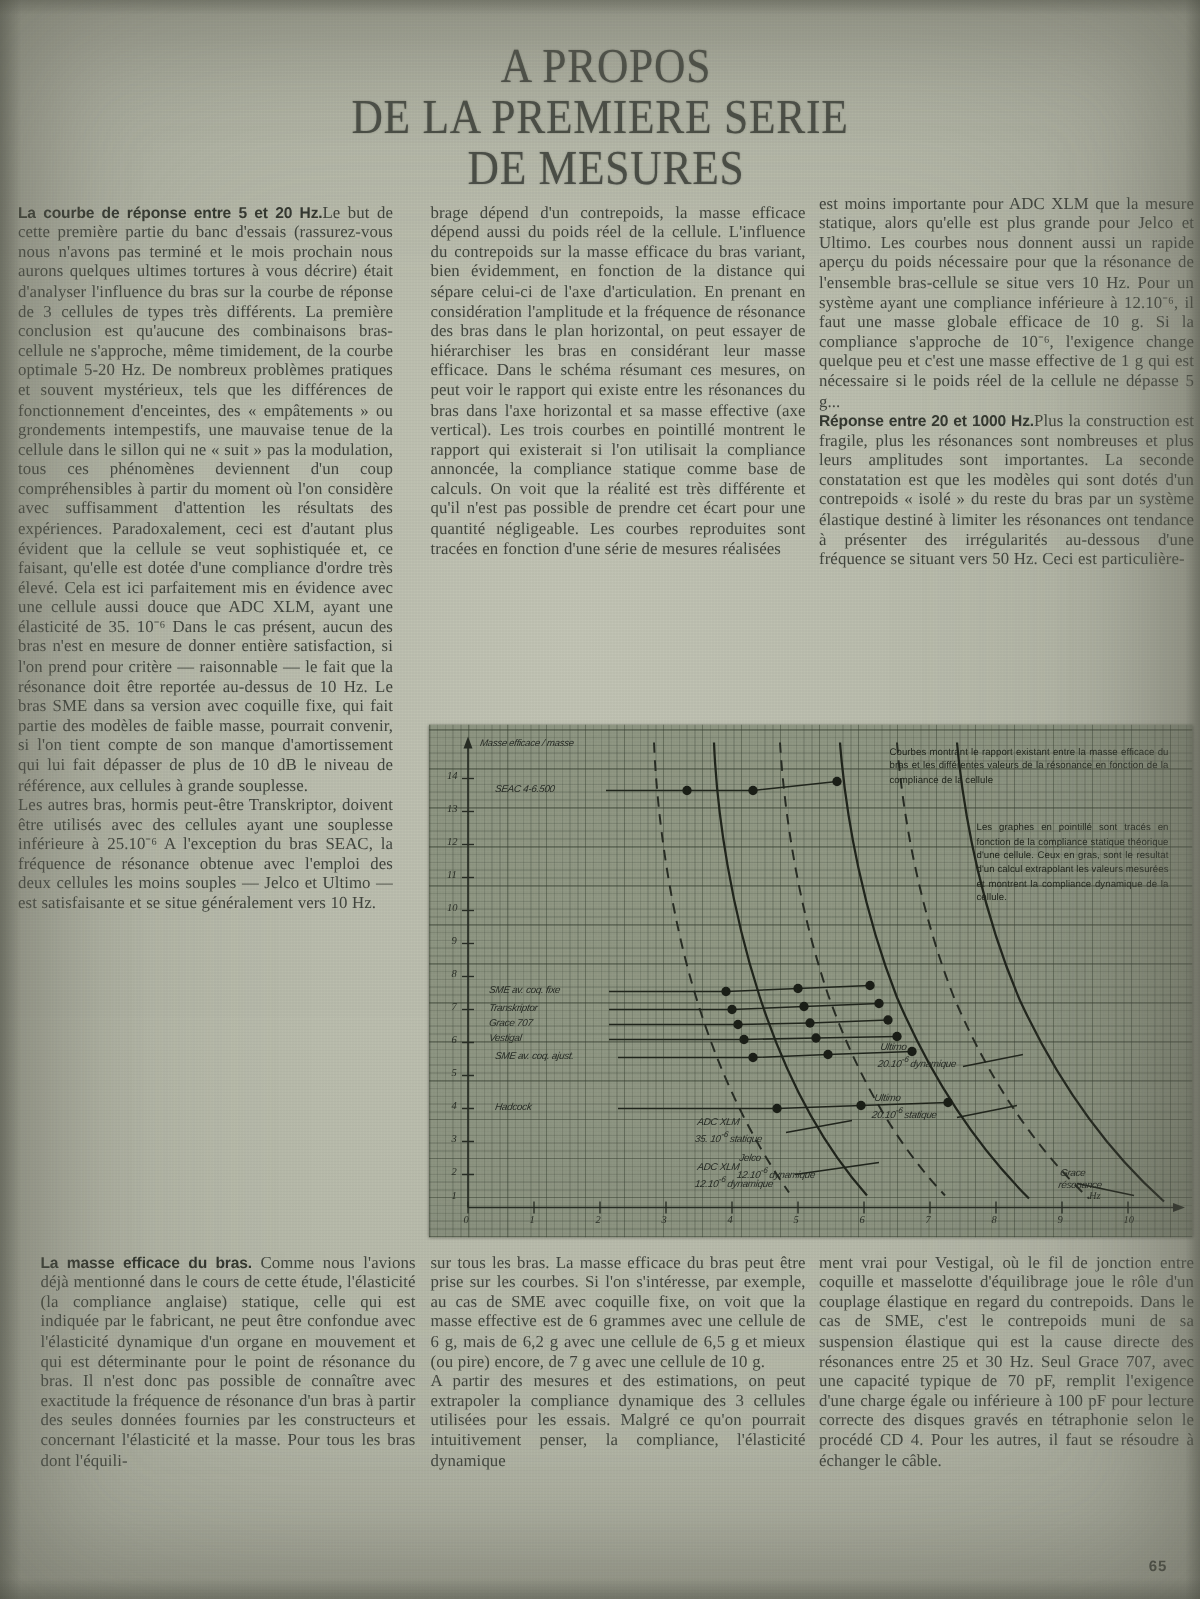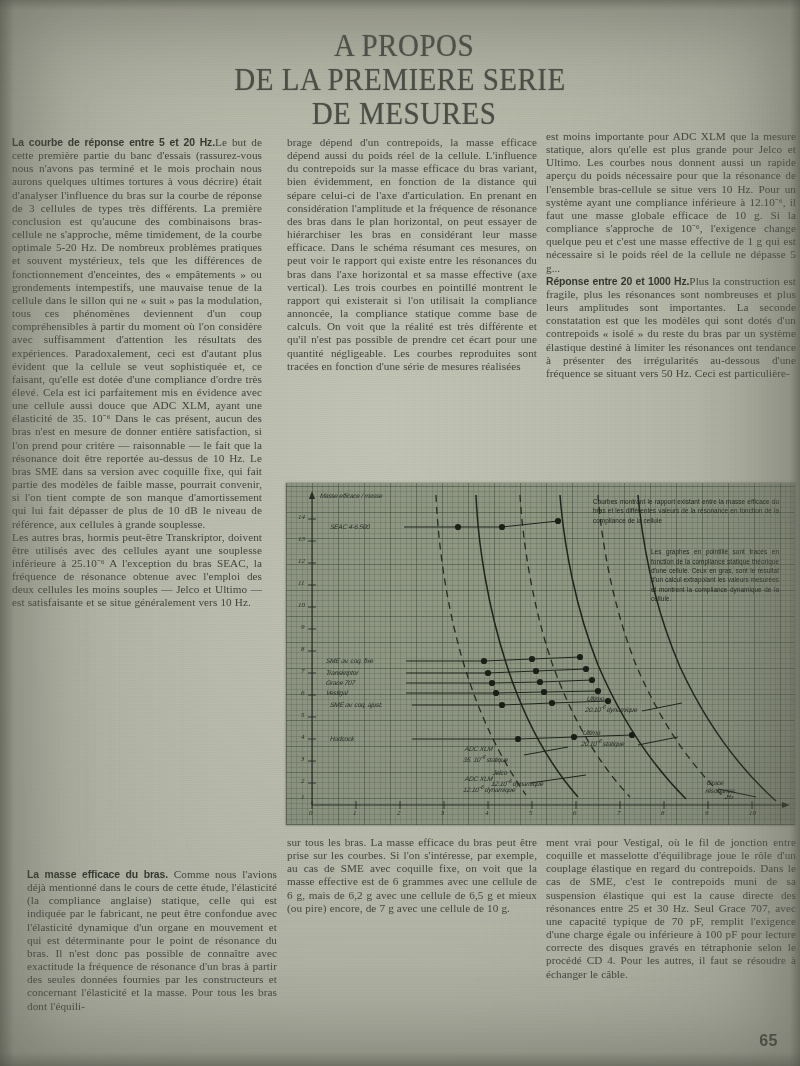--- a/index.html
+++ b/index.html
@@ -67,21 +67,21 @@
     font-family:"Liberation Sans", sans-serif;
     font-weight:bold;
     font-size:10.4px;
     letter-spacing:-.1px;
     color:#343830;
   }
   #col1-top{left:12px;top:136px;width:250px;}
   #col2-top{left:287px;top:136px;width:250px;}
   #col3-top{left:546px;top:130px;width:250px;}
 
-  #col1-bot{left:27px;top:868px;width:250px;}
+  #col1-bot{left:27px;top:836px;width:250px;}
   #col2-bot{left:287px;top:836px;width:250px;}
   #col3-bot{left:546px;top:836px;width:250px;}
 
   
   #figure{
     position:absolute;left:286px;top:483px;width:509px;height:342px;
     background:#9fa694;
     overflow:hidden;
     box-shadow:0 0 2px rgba(40,42,36,.6);
   }
@@ -126,21 +126,21 @@
     color:#23281f;
     letter-spacing:.05px;
   }
   #caption-box .cap1{width:186px;text-align:justify;}
   #caption-box .cap2{width:128px;margin-left:58px;margin-top:22px;text-align:justify;}
 
   
   #pagenum{
     position:absolute;right:22px;bottom:16px;
     font-family:"Liberation Sans", sans-serif;
-    font-size:16px;font-weight:bold;color:#3d4139;
+    font-size:10px;font-weight:bold;color:#3d4139;
     letter-spacing:.5px;
     text-align:right;
   }
   #scan-edge-l{position:absolute;left:0;top:0;width:14px;height:1066px;background:linear-gradient(90deg,rgba(70,72,62,.45),rgba(70,72,62,0));pointer-events:none;}
   #scan-edge-r{position:absolute;right:0;top:0;width:10px;height:1066px;background:linear-gradient(270deg,rgba(70,72,62,.40),rgba(70,72,62,0));pointer-events:none;}
   #scan-edge-t{position:absolute;left:0;top:0;height:10px;width:800px;background:linear-gradient(180deg,rgba(70,72,62,.35),rgba(70,72,62,0));pointer-events:none;}
   #scan-edge-b{position:absolute;left:0;bottom:0;height:14px;width:800px;background:linear-gradient(0deg,rgba(70,72,62,.38),rgba(70,72,62,0));pointer-events:none;}
 </style>
 </head>
 <body>
@@ -329,20 +329,21 @@
 
   <div class="paperwash"></div>
 </div>
 
 <div class="col" id="col1-bot">
   <p><span class="lead">La masse efficace du bras.</span> <span>Comme nous l'avions déjà mentionné dans le cours de cette étude, l'élasticité (la compliance anglaise) statique, celle qui est indiquée par le fabricant, ne peut être confondue avec l'élasticité dynamique d'un organe en mouvement et qui est déterminante pour le point de résonance du bras. Il n'est donc pas possible de connaître avec exactitude la fréquence de résonance d'un bras à partir des seules données fournies par les constructeurs et concernant l'élasticité et la masse. Pour tous les bras dont l'équili-</span></p>
 </div>
 
 <div class="col" id="col2-bot">
   <p>sur tous les bras. La masse efficace du bras peut être prise sur les courbes. Si l'on s'intéresse, par exemple, au cas de SME avec coquille fixe, on voit que la masse effective est de 6 grammes avec une cellule de 6 g, mais de 6,2 g avec une cellule de 6,5 g et mieux (ou pire) encore, de 7 g avec une cellule de 10 g.</p>
+  <p>A partir des mesures et des estimations, on peut extrapoler la compliance dynamique des 3 cellules utilisées pour les essais. Malgré ce qu'on pourrait intuitivement penser, la compliance, l'élasticité dynamique</p>
 </div>
 
 <div class="col" id="col3-bot">
   <p>ment vrai pour Vestigal, où le fil de jonction entre coquille et masselotte d'équilibrage joue le rôle d'un couplage élastique en regard du contrepoids. Dans le cas de SME, c'est le contrepoids muni de sa suspension élastique qui est la cause directe des résonances entre 25 et 30 Hz. Seul Grace 707, avec une capacité typique de 70 pF, remplit l'exigence d'une charge égale ou inférieure à 100 pF pour lecture correcte des disques gravés en tétraphonie selon le procédé CD 4. Pour les autres, il faut se résoudre à échanger le câble.</p>
 </div>
 
 <div id="pagenum">65</div>
 
 <div id="grain"></div>
 <div id="vignette"></div>

